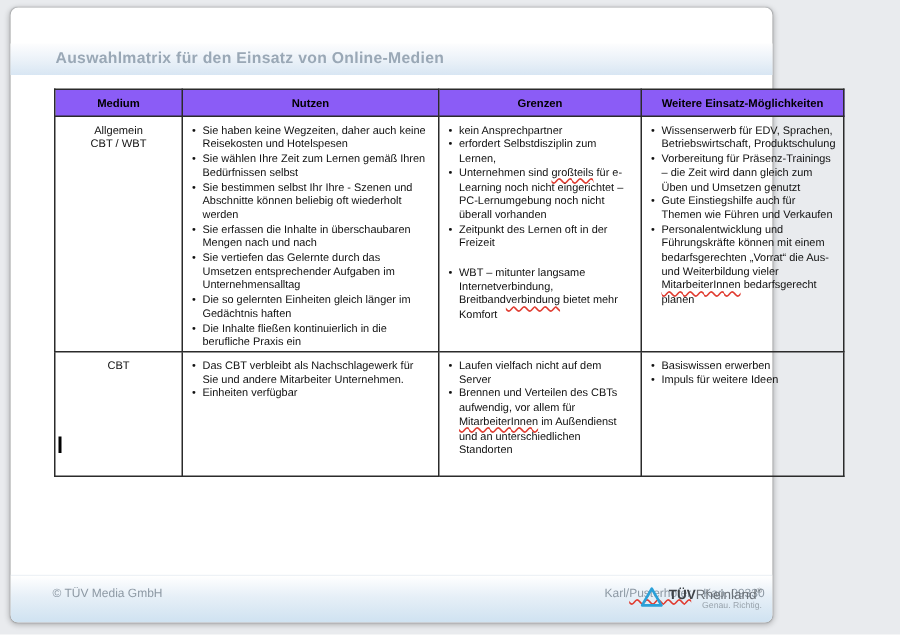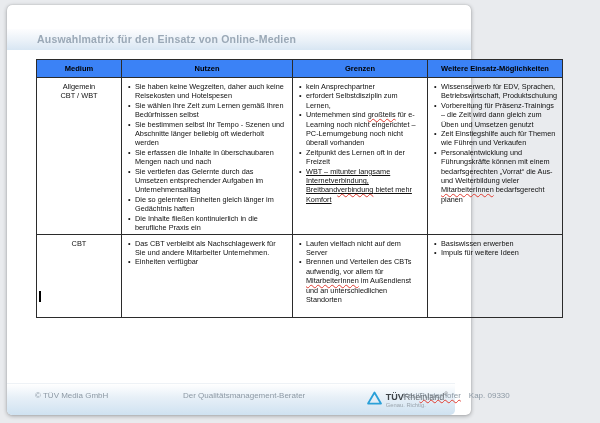--- a/index.html
+++ b/index.html
@@ -2,66 +2,66 @@
 <html><head>
 <meta charset="utf-8">
 <style>
   html,body{margin:0;padding:0;}
   body{
     width:600px;height:423px;position:relative;overflow:hidden;
     background:#e9ebee;
     font-family:"Liberation Sans", sans-serif;
   }
   .page{
-    position:absolute;left:7px;top:5px;width:464px;height:410px;
+    position:absolute;left:7px;top:5px;width:508px;height:410px;
     background:#ffffff;border-radius:5px;
     box-shadow:0 1px 4px rgba(0,0,0,.32),0 0 1px rgba(0,0,0,.25);
   }
   .titlebar{
     position:absolute;left:0;right:0;top:24px;height:21px;
     background:linear-gradient(180deg,#fdfdfe 0%,#eaf1f8 55%,#d8e6f3 100%);
   }
   .titlebar .title{
     position:absolute;left:30px;top:4px;
     font-size:10.5px;font-weight:bold;color:#9aa8b6;letter-spacing:.2px;
     white-space:nowrap;
   }
   table.matrix{
     position:absolute;left:29px;top:54px;
     border-collapse:collapse;table-layout:fixed;width:526px;
   }
   .matrix th{
-    background:#3b82f6;border:1px solid #2b2b2b;
+    background:#8b5cf6;border:1px solid #2b2b2b;
     font-size:7.5px;font-weight:bold;color:#000;
     height:17px;text-align:center;vertical-align:middle;padding:0 2px;
   }
   .matrix td{
     border:1px solid #2b2b2b;vertical-align:top;
     font-size:7.3px;color:#101010;
   }
   .matrix tbody tr:nth-child(1) td{height:136px;}
   .matrix tbody tr:nth-child(2) td{height:77px;}
   td.medium{text-align:center;padding-top:4px;line-height:9.4px;font-size:7.4px;}
   ul.bullets{margin:0;padding:3px 3px 0 12px;list-style:none;}
   .bullets li{position:relative;line-height:9.4px;margin:0;}
   .bullets li::before{content:"\2022";position:absolute;left:-7px;top:0;}
-  .bullets li.gap{margin-top:0;text-decoration:underline;}
+  .bullets li.gap{margin-top:10px;}
   .sq{
     text-decoration:underline;
     text-decoration-style:wavy;
     text-decoration-color:#e03c31;
     text-decoration-thickness:1px;
     text-underline-offset:1px;
   }
   .caret{position:absolute;left:32px;top:286px;width:1.5px;height:11px;background:#000;}
   .footer{
-    position:absolute;left:0;right:16px;bottom:0;height:31px;
+    position:absolute;left:0;right:0;bottom:0;height:31px;
     background:linear-gradient(180deg,#ffffff 0%,#e6eff7 45%,#cfe2f1 100%);
     border-top:1px solid #eef2f6;border-radius:0 0 5px 5px;
-    font-size:8px;color:#8d99a4;
+    font-size:8px;color:#8d99a4;text-align:right;
   }
   .footer .copyright{position:absolute;left:28px;top:7px;white-space:nowrap;}
   .footer .publication{position:absolute;left:176px;top:7px;white-space:nowrap;}
   .footer .authorblock{position:absolute;left:396px;top:7px;white-space:nowrap;}
   .footer .chapter{margin-left:8px;}
   .logo{position:absolute;right:7px;top:5px;display:flex;align-items:flex-start;}
   .logo svg{width:15px;height:14px;margin-top:2px;margin-right:4px;}
   .logo .brand{font-size:9px;color:#6a7076;line-height:10px;white-space:nowrap;}
   .logo .brand .tuv{font-weight:bold;color:#3e4348;}
   .logo .reg{font-size:5px;vertical-align:super;color:#6a7076;}
@@ -94,41 +94,41 @@
     <tbody id="matrix-body">
         <tr>
           <td class="medium">
             <div>Allgemein</div>
             <div>CBT / WBT</div>
           </td>
           <td>
             <ul class="bullets">
               <li><span>Sie haben keine Wegzeiten, daher auch keine Reisekosten und Hotelspesen</span></li>
               <li><span>Sie wählen Ihre Zeit zum Lernen gemäß Ihren Bedürfnissen selbst</span></li>
-              <li><span>Sie bestimmen selbst Ihr Tempo - Szenen und Abschnitte länger beliebig oft wiederholt werden</span></li>
+              <li><span>Sie bestimmen selbst Ihr Ihre - Szenen und Abschnitte können beliebig oft wiederholt werden</span></li>
               <li><span>Sie erfassen die Inhalte in überschaubaren Mengen nach und nach</span></li>
               <li><span>Sie vertiefen das Gelernte durch das Umsetzen entsprechender Aufgaben im Unternehmensalltag</span></li>
               <li><span>Die so gelernten Einheiten gleich länger im Gedächtnis haften</span></li>
               <li><span>Die Inhalte fließen kontinuierlich in die berufliche Praxis ein</span></li>
             </ul>
           </td>
           <td>
             <ul class="bullets">
               <li><span>kein Ansprechpartner</span></li>
               <li><span>erfordert Selbstdisziplin zum Lernen,</span></li>
               <li><span>Unternehmen sind </span><span class="sq">großteils</span><span> für e-Learning noch nicht eingerichtet – PC-Lernumgebung noch nicht überall vorhanden</span></li>
               <li><span>Zeitpunkt des Lernen oft in der Freizeit</span></li>
               <li class="gap"><span>WBT – mitunter langsame Internetverbindung, Breitband</span><span class="sq">verbindung</span><span> bietet mehr Komfort</span></li>
             </ul>
           </td>
           <td>
             <ul class="bullets">
               <li><span>Wissenserwerb für EDV, Sprachen, Betriebswirtschaft, Produktschulung</span></li>
               <li><span>Vorbereitung für Präsenz-Trainings – die Zeit wird dann gleich zum Üben und Umsetzen genutzt</span></li>
-              <li><span>Zeit Einstiegshilfe auch für Themen wie Führen und Verkaufen</span></li>
+              <li><span>Gute Einstiegshilfe auch für Themen wie Führen und Verkaufen</span></li>
               <li><span>Personalentwicklung und Führungskräfte können mit einem bedarfsgerechten „Vorrat“ die Aus- und Weiterbildung vieler </span><span class="sq">MitarbeiterInnen</span><span> bedarfsgerecht planen</span></li>
             </ul>
           </td>
         </tr>
         <tr>
           <td class="medium">
             <div>CBT</div>
           </td>
           <td>
             <ul class="bullets">
@@ -149,21 +149,20 @@
             </ul>
           </td>
         </tr>
       </tbody>
   </table>
 
   <div class="caret"></div>
 
   <div class="footer">
     <span class="copyright">© TÜV Media GmbH</span>
-    <span class="publication">Der Qualitätsmanagement-Berater</span>
     <span class="authorblock"><span>Karl/</span><span class="sq">Pusterhofer</span><span class="chapter">Kap. 09330</span></span>
     <div class="logo">
       <svg viewBox="0 0 20 18">
         <path d="M10 1.6 L18.6 16.4 H1.4 Z" fill="none" stroke="#2aa0d8" stroke-width="2.4" stroke-linejoin="round"></path>
       </svg>
       <div>
         <div class="brand"><span class="tuv">TÜV</span><span>Rheinland</span><span class="reg">®</span></div>
         <div class="tagline">Genau. Richtig.</div>
       </div>
     </div>

